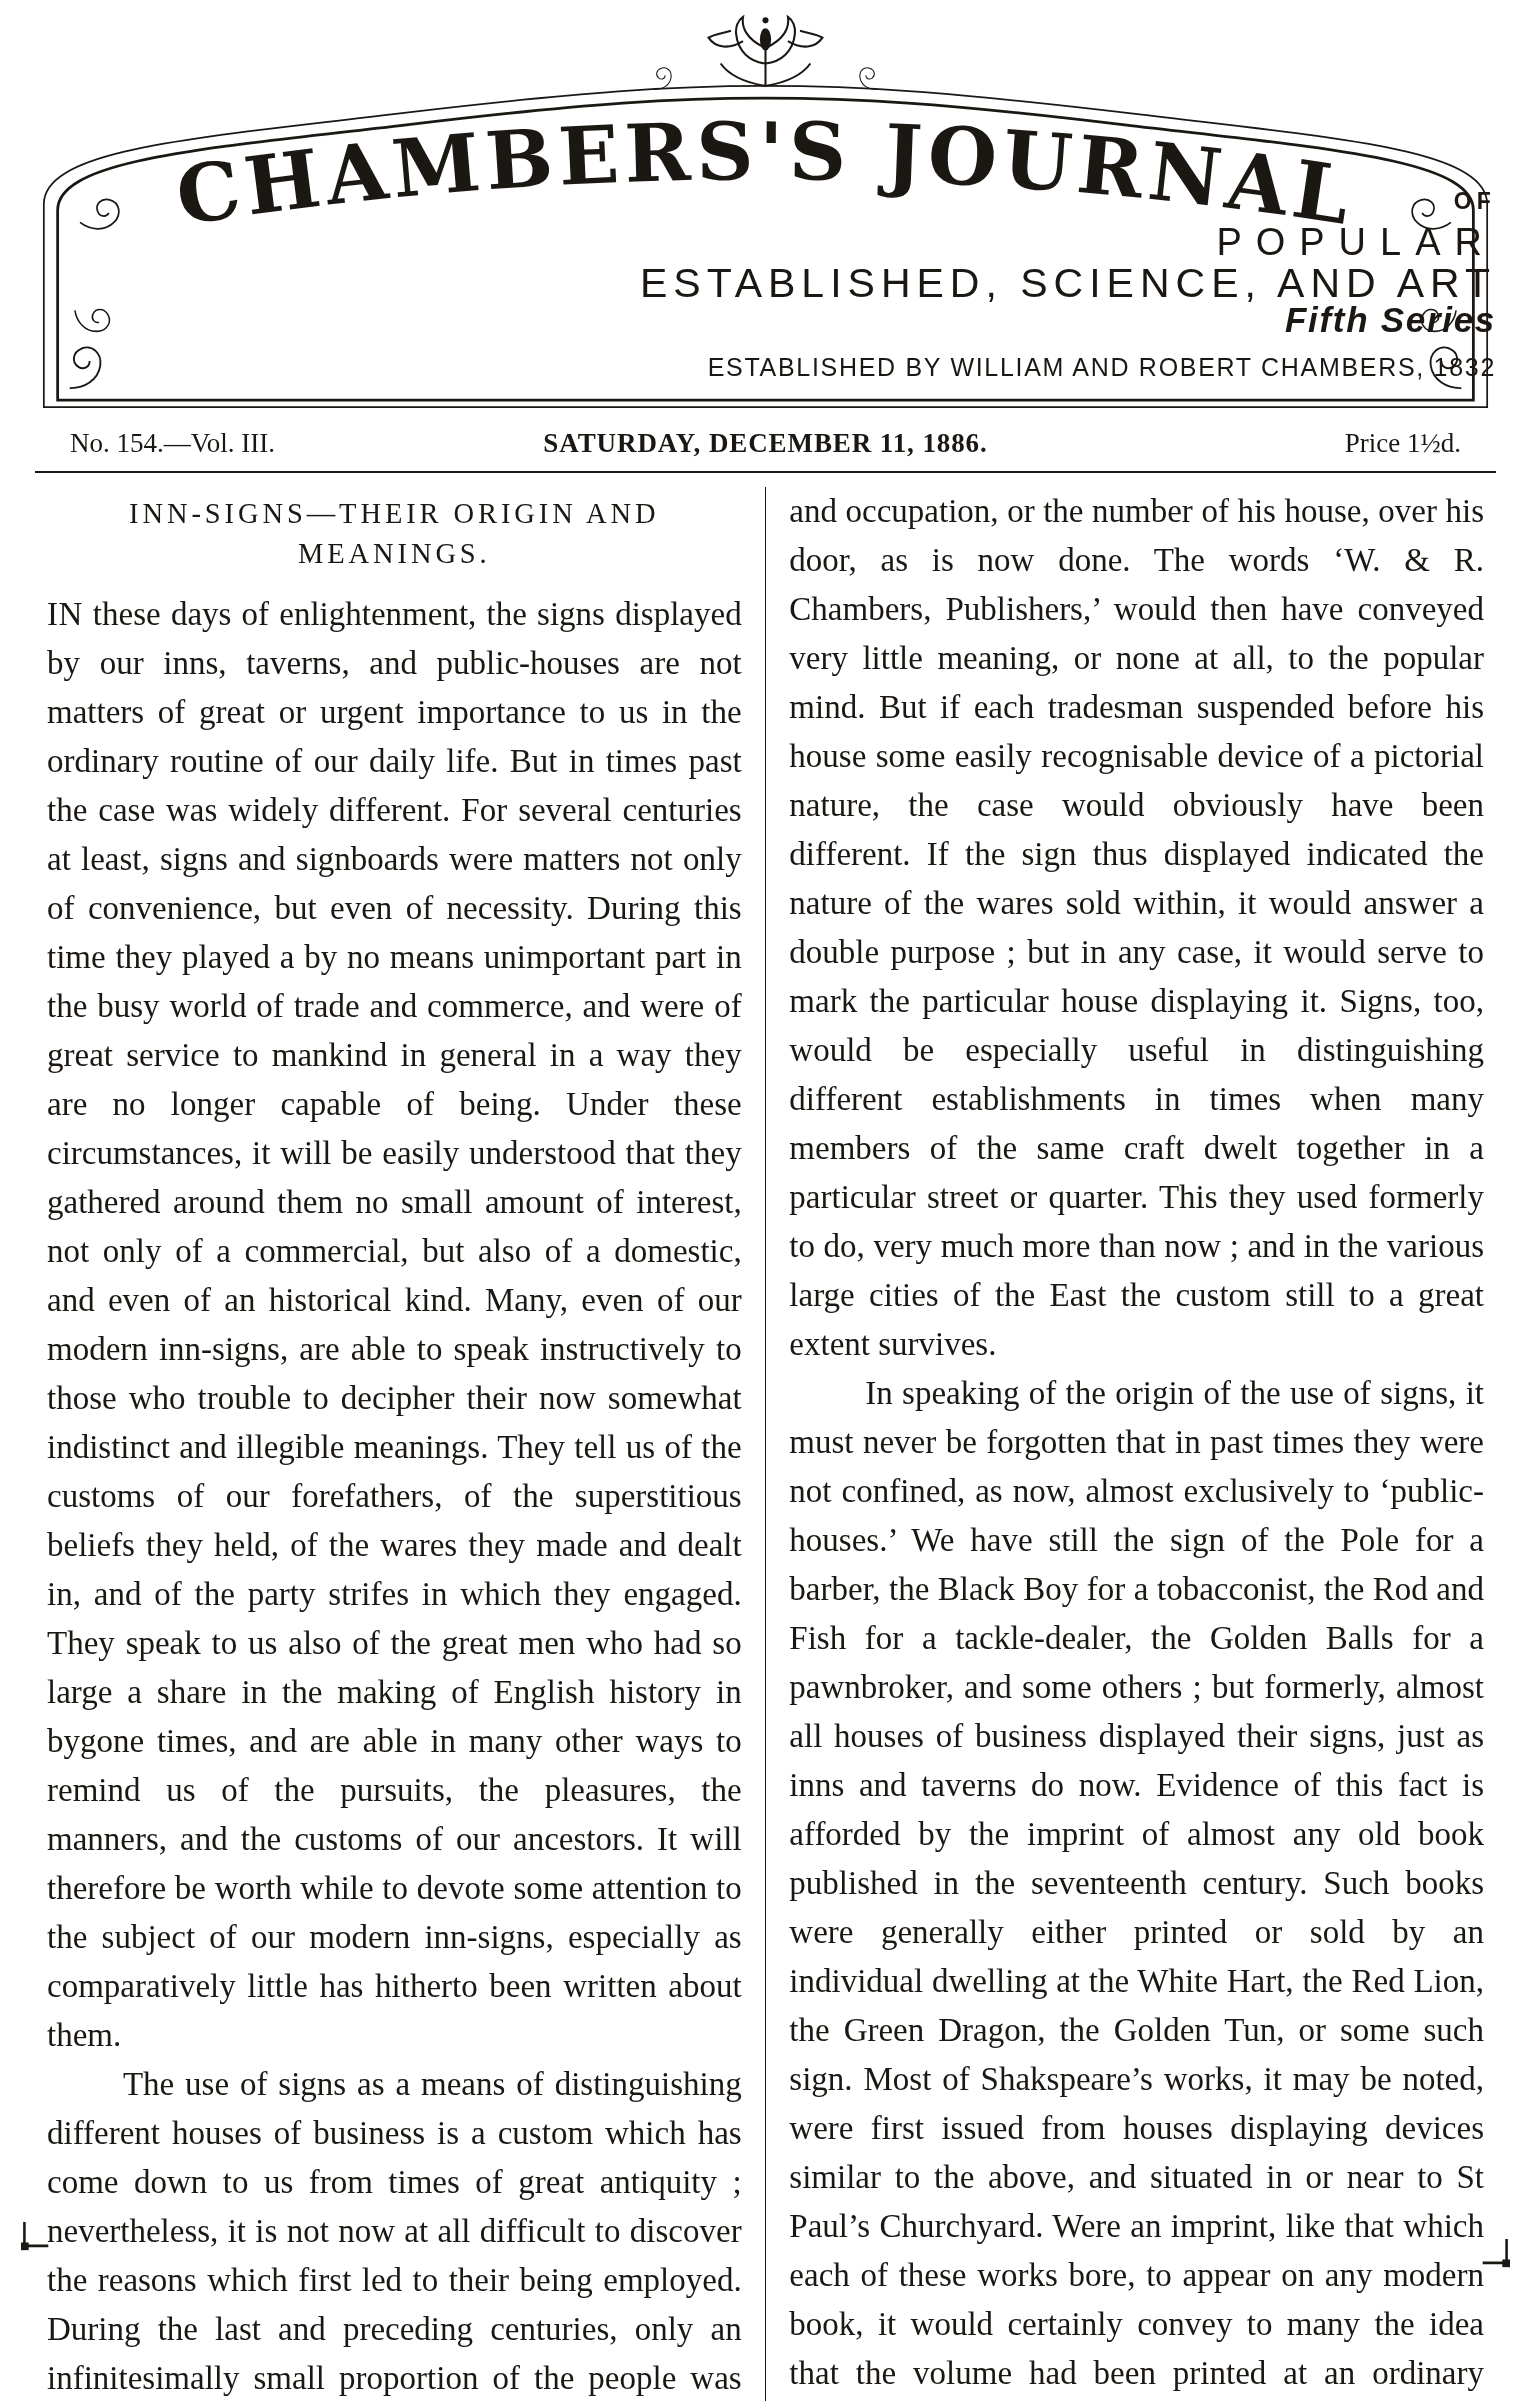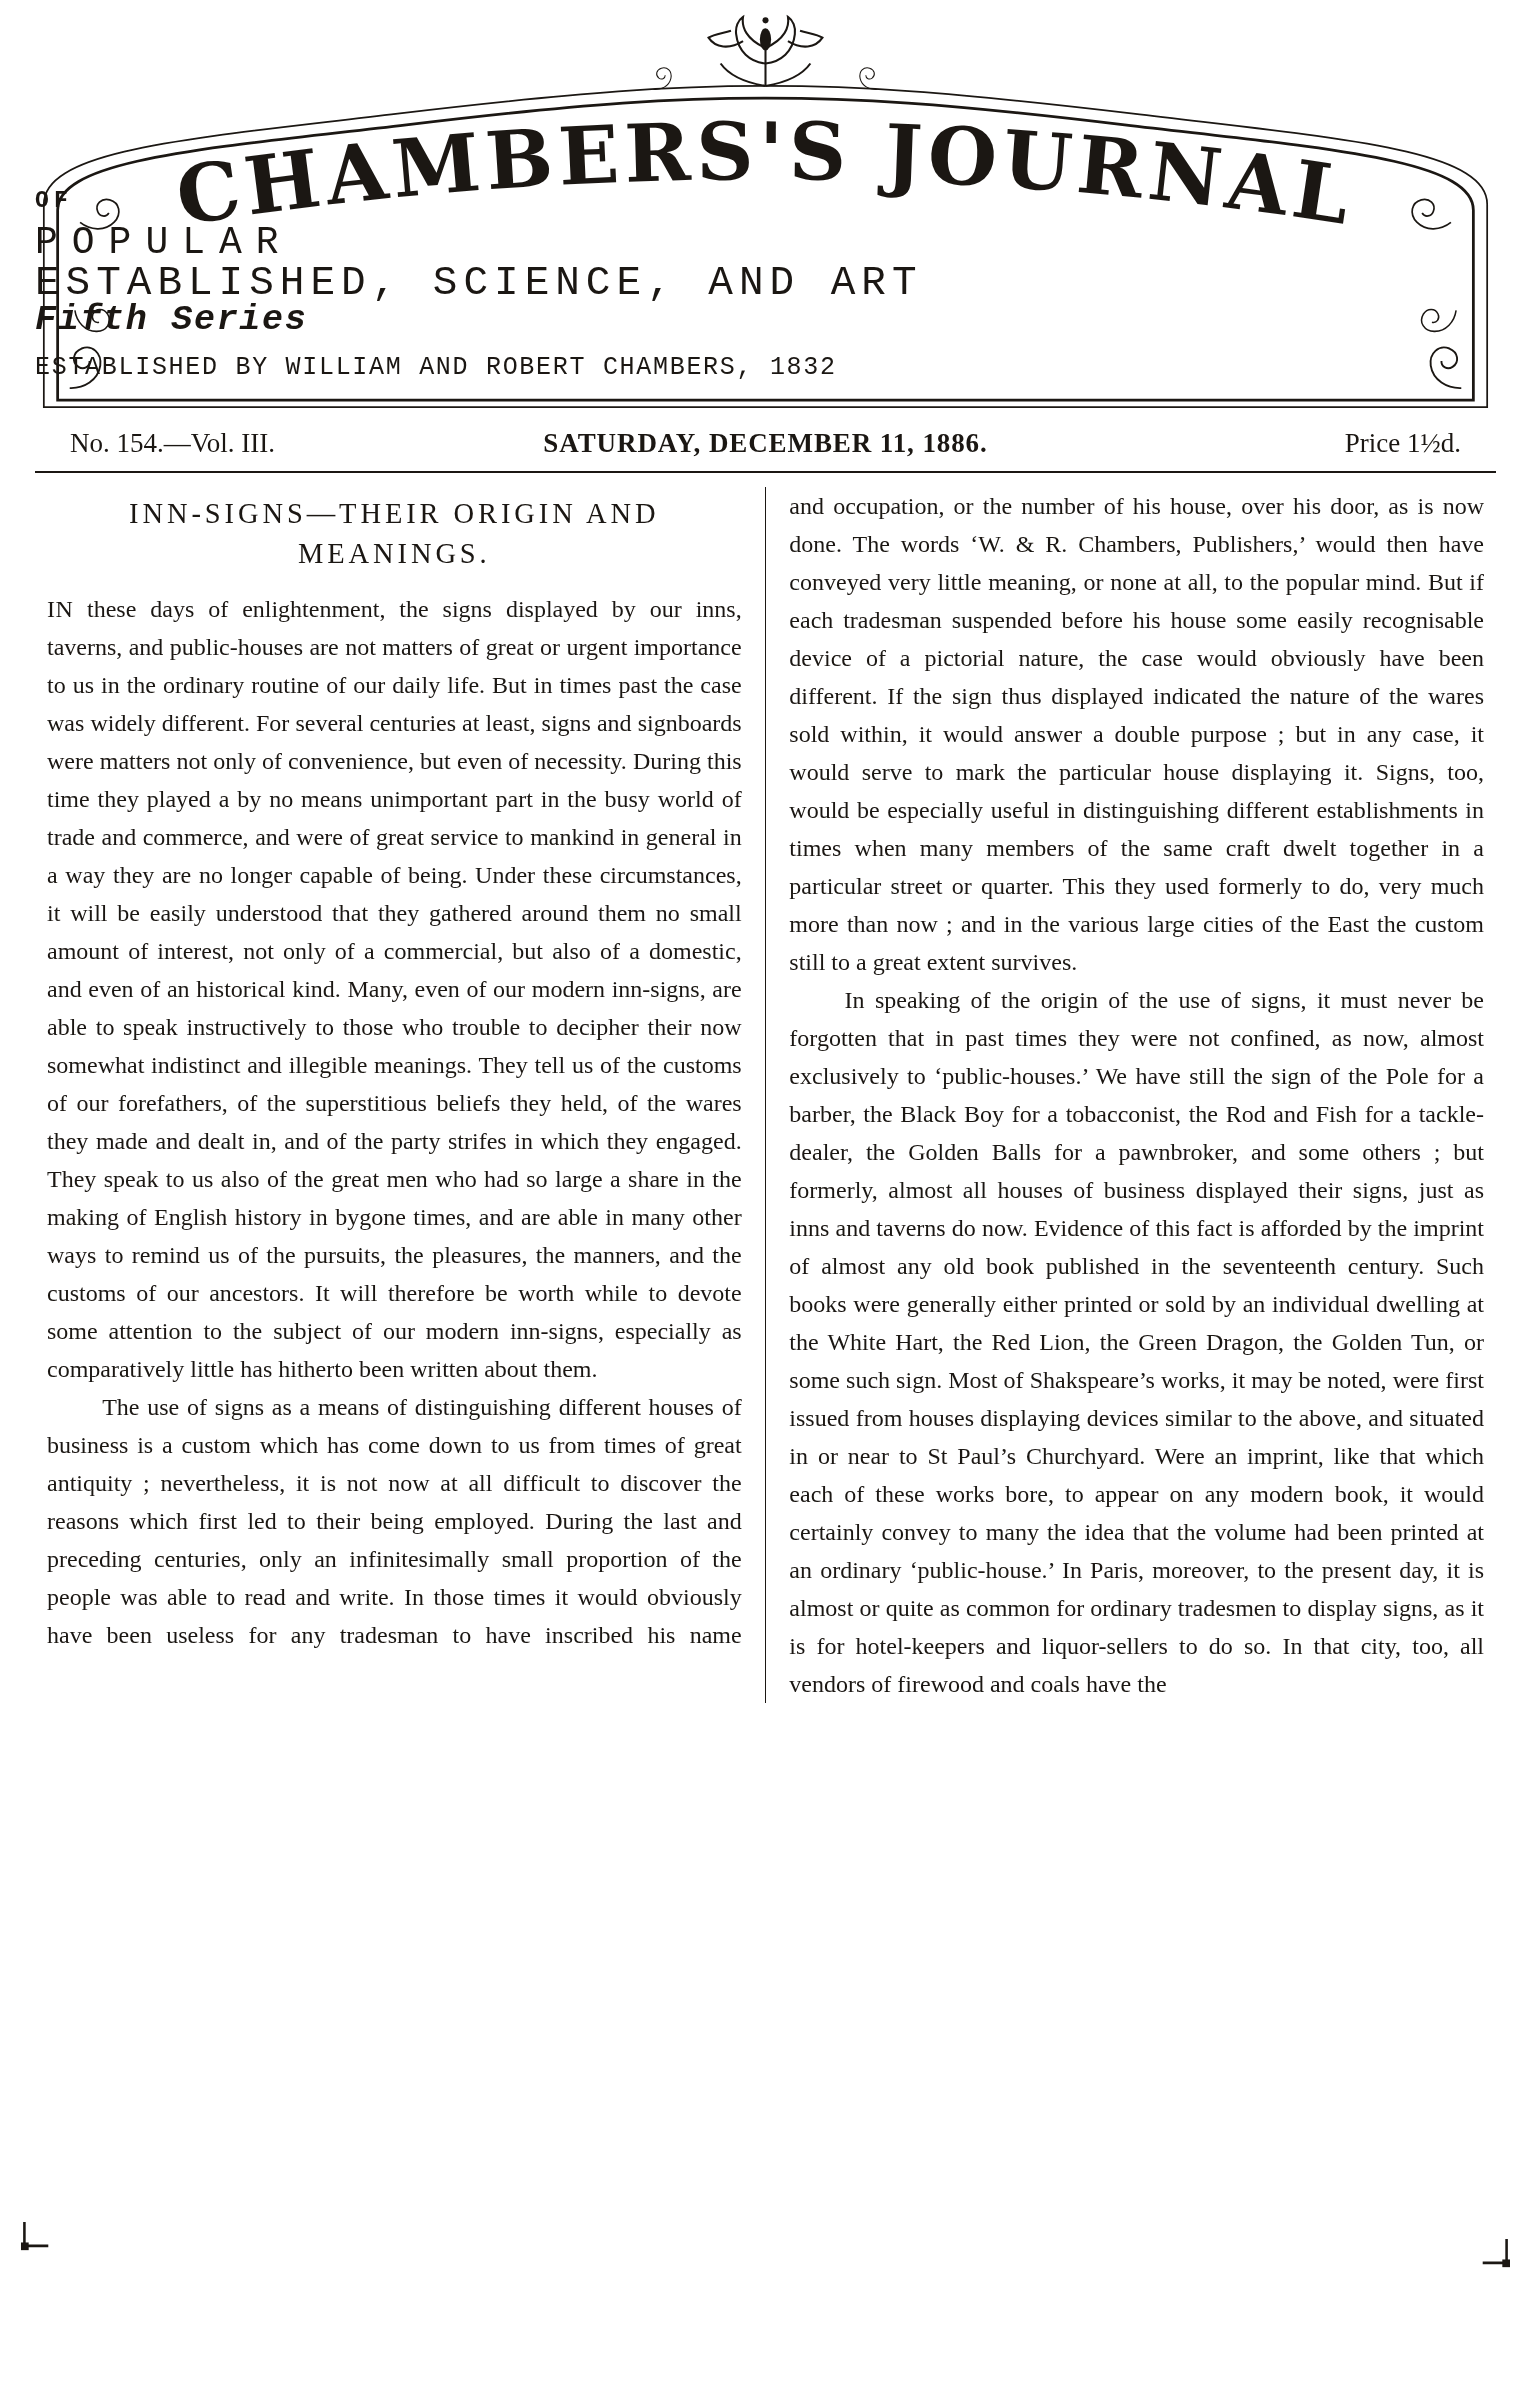--- a/index.html
+++ b/index.html
@@ -9,22 +9,22 @@
     background:#ffffff;
     color:#1b1713;
     font-family:"Liberation Serif","DejaVu Serif",serif;
     overflow:hidden;
     margin:0 auto;
   }
 
   
   .masthead { position:relative; margin:10.4px 35px 0; height:404px; }
   .mast-svg { position:absolute; inset:0; width:100%; height:100%; }
-  .m-line { position:absolute; left:0; right:0; text-align:left;
-            font-family:Liberation Mono, monospace; white-space:nowrap; }
+  .m-line { position:absolute; left:0; right:0; text-align:right;
+            font-family:Liberation Sans, sans-serif; white-space:nowrap; }
   .m-of       { top:178px; font-size:23px; letter-spacing:5.2px; font-weight:bold; }
   .m-popular  { top:211px; font-size:38px; letter-spacing:14px; }
   .m-lit      { top:250px; font-size:41px; letter-spacing:6px; }
   .m-series   { top:290px; font-size:35px; font-style:italic; font-weight:bold; letter-spacing:1.7px; }
   .m-est      { top:343px; font-size:25px; letter-spacing:1.7px; }
   .m-cond     { top:371px; font-size:21.6px; letter-spacing:5.2px; font-weight:bold; }
 
   
   .dateline {
     display:grid; grid-template-columns:1fr auto 1fr; align-items:baseline;
@@ -40,21 +40,21 @@
   .col { flex:1 1 0; min-width:0; }
   .col.left  { padding-right:23px; }
   .col.right { padding-left:23px; }
   .divider { width:1.7px; background:#1b1713; }
 
   .article-title {
     font-size:28.5px; font-weight:normal; letter-spacing:3.9px;
     text-align:center; line-height:40px; margin:7px 0 15.5px;
   }
   .para {
-    font-size:24px; line-height:38px; margin:0;
+    font-size:33px; line-height:49px; margin:0;
     text-align:justify; text-justify:inter-word; hyphens:auto;
   }
   .para.indent { text-indent:2.3em; }
   .para.cont { text-align-last:justify; }
   .lead { letter-spacing:0.4px; }
 
   
   .mark { position:absolute; width:29px; height:29px; }
   .mark-left  { left:21px;  top:2222px; }
   .mark-right { right:21px; top:2239px; }

